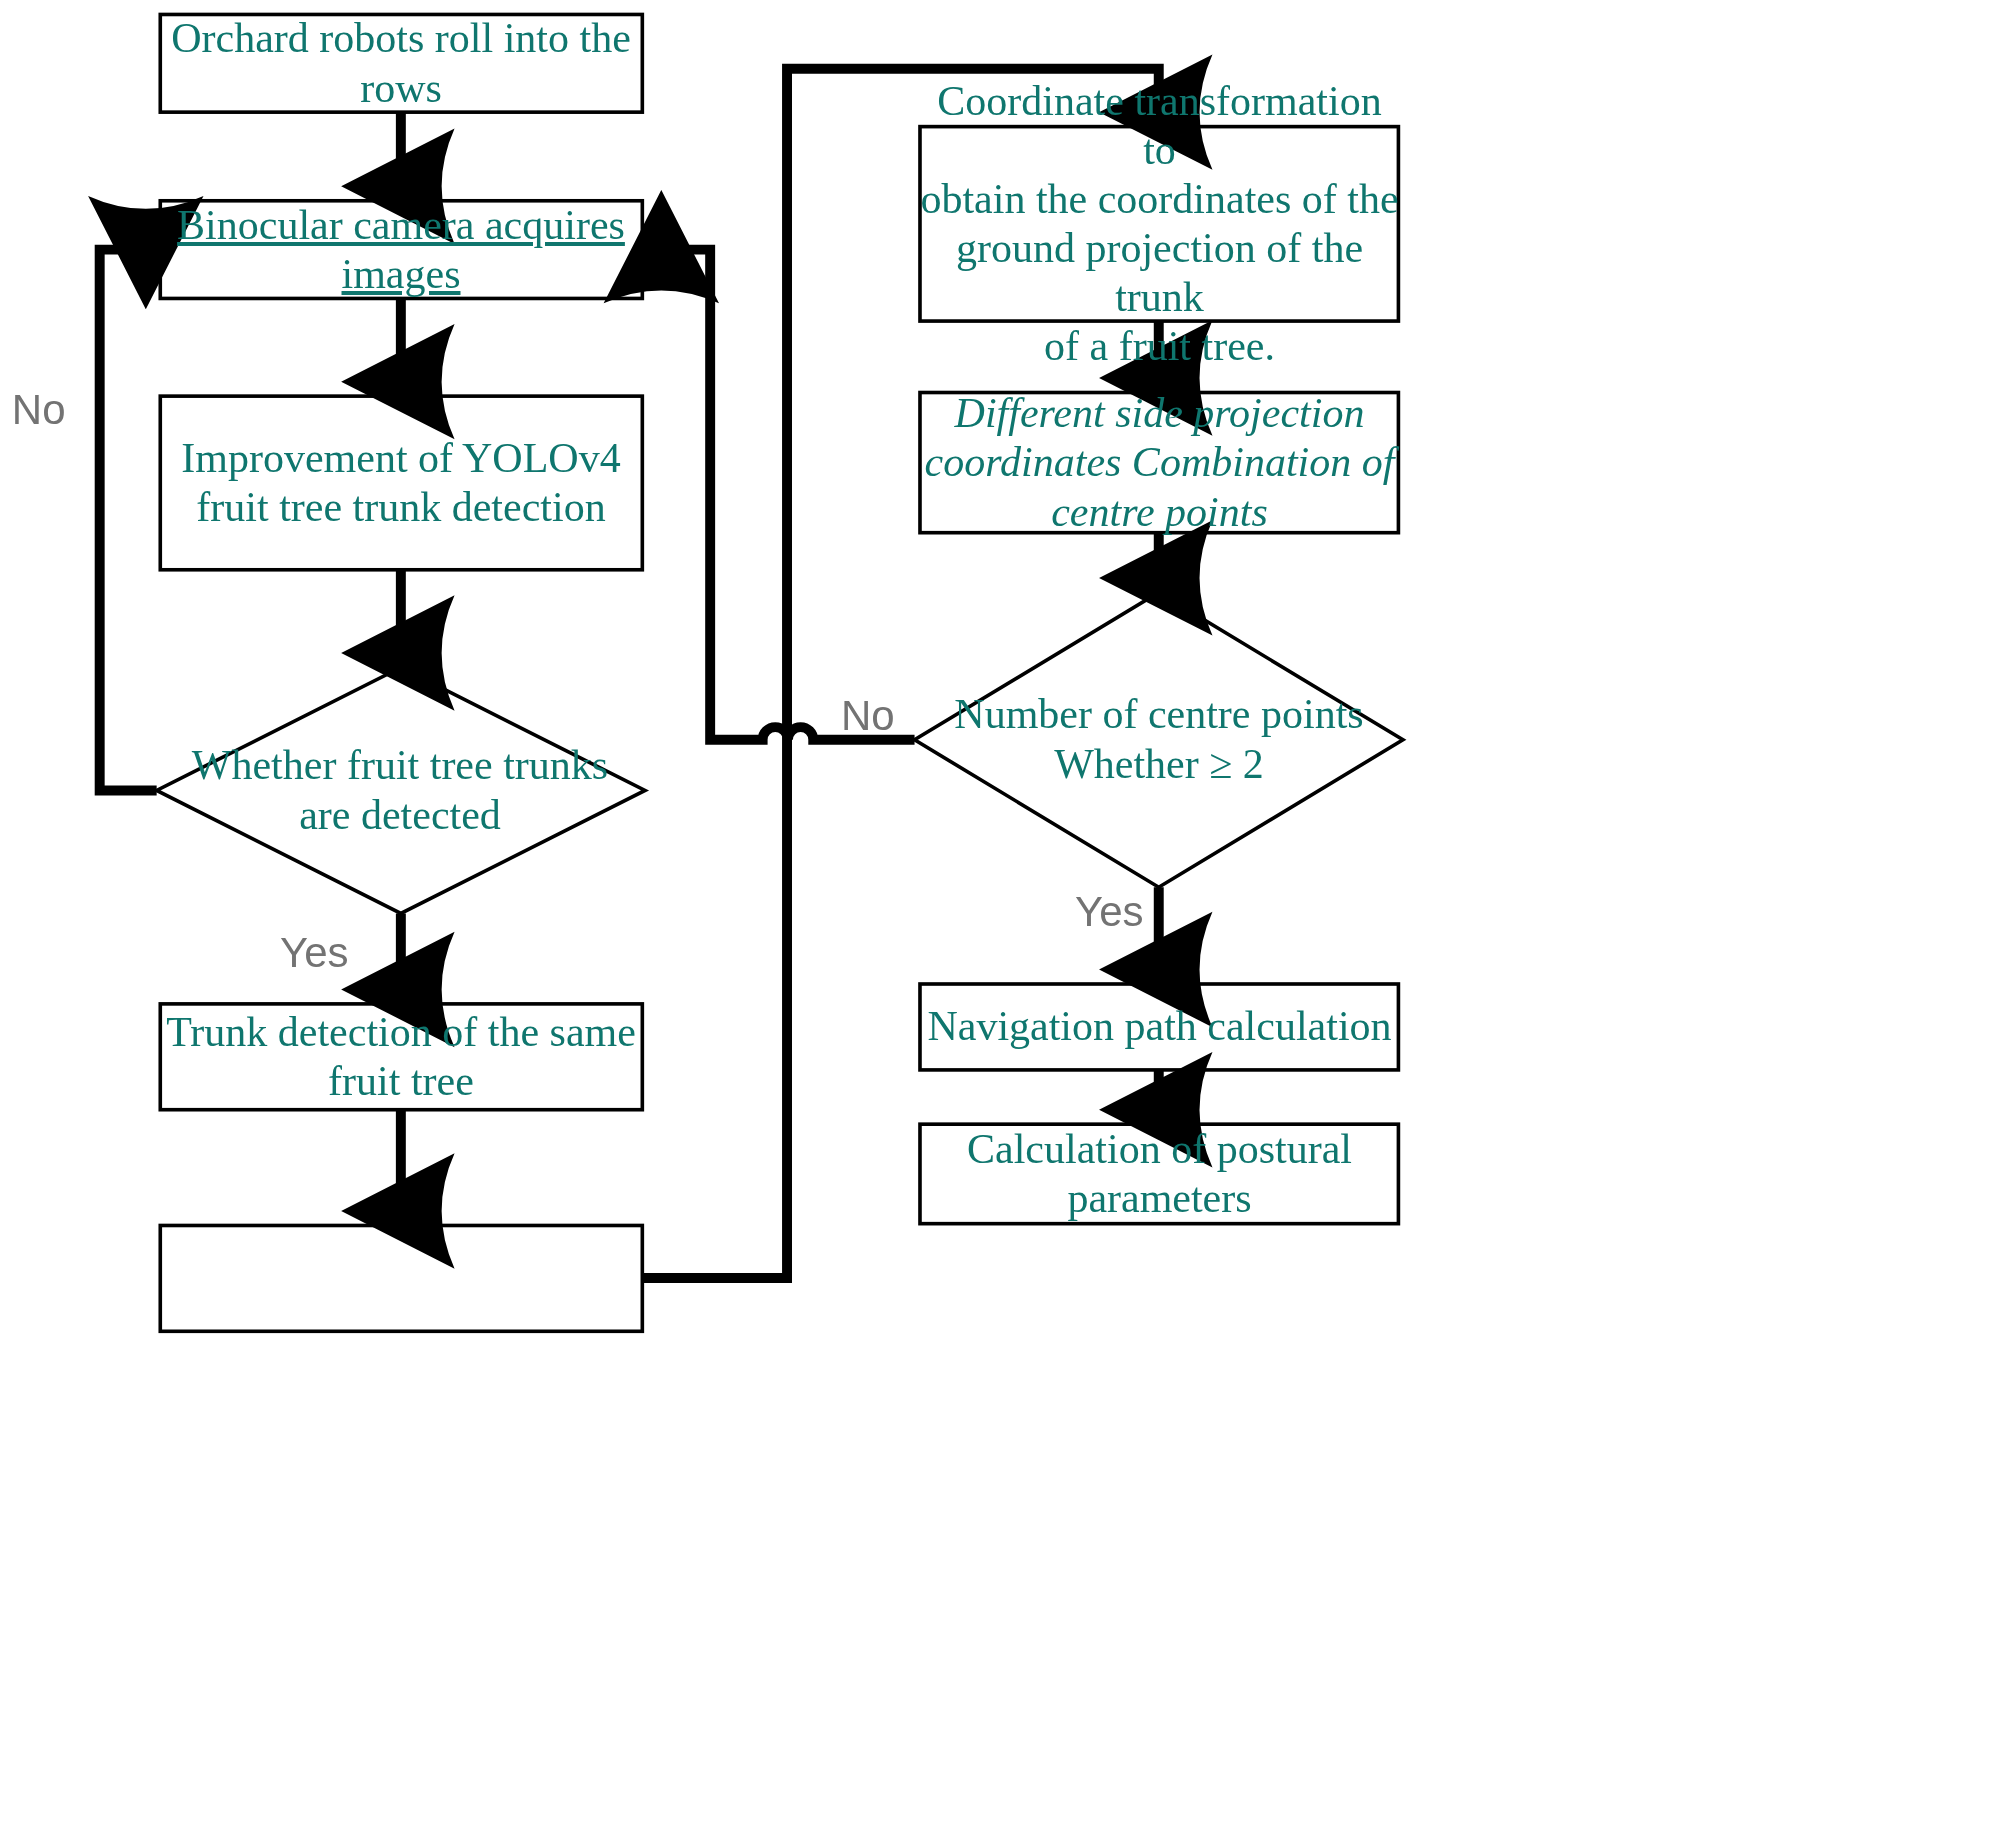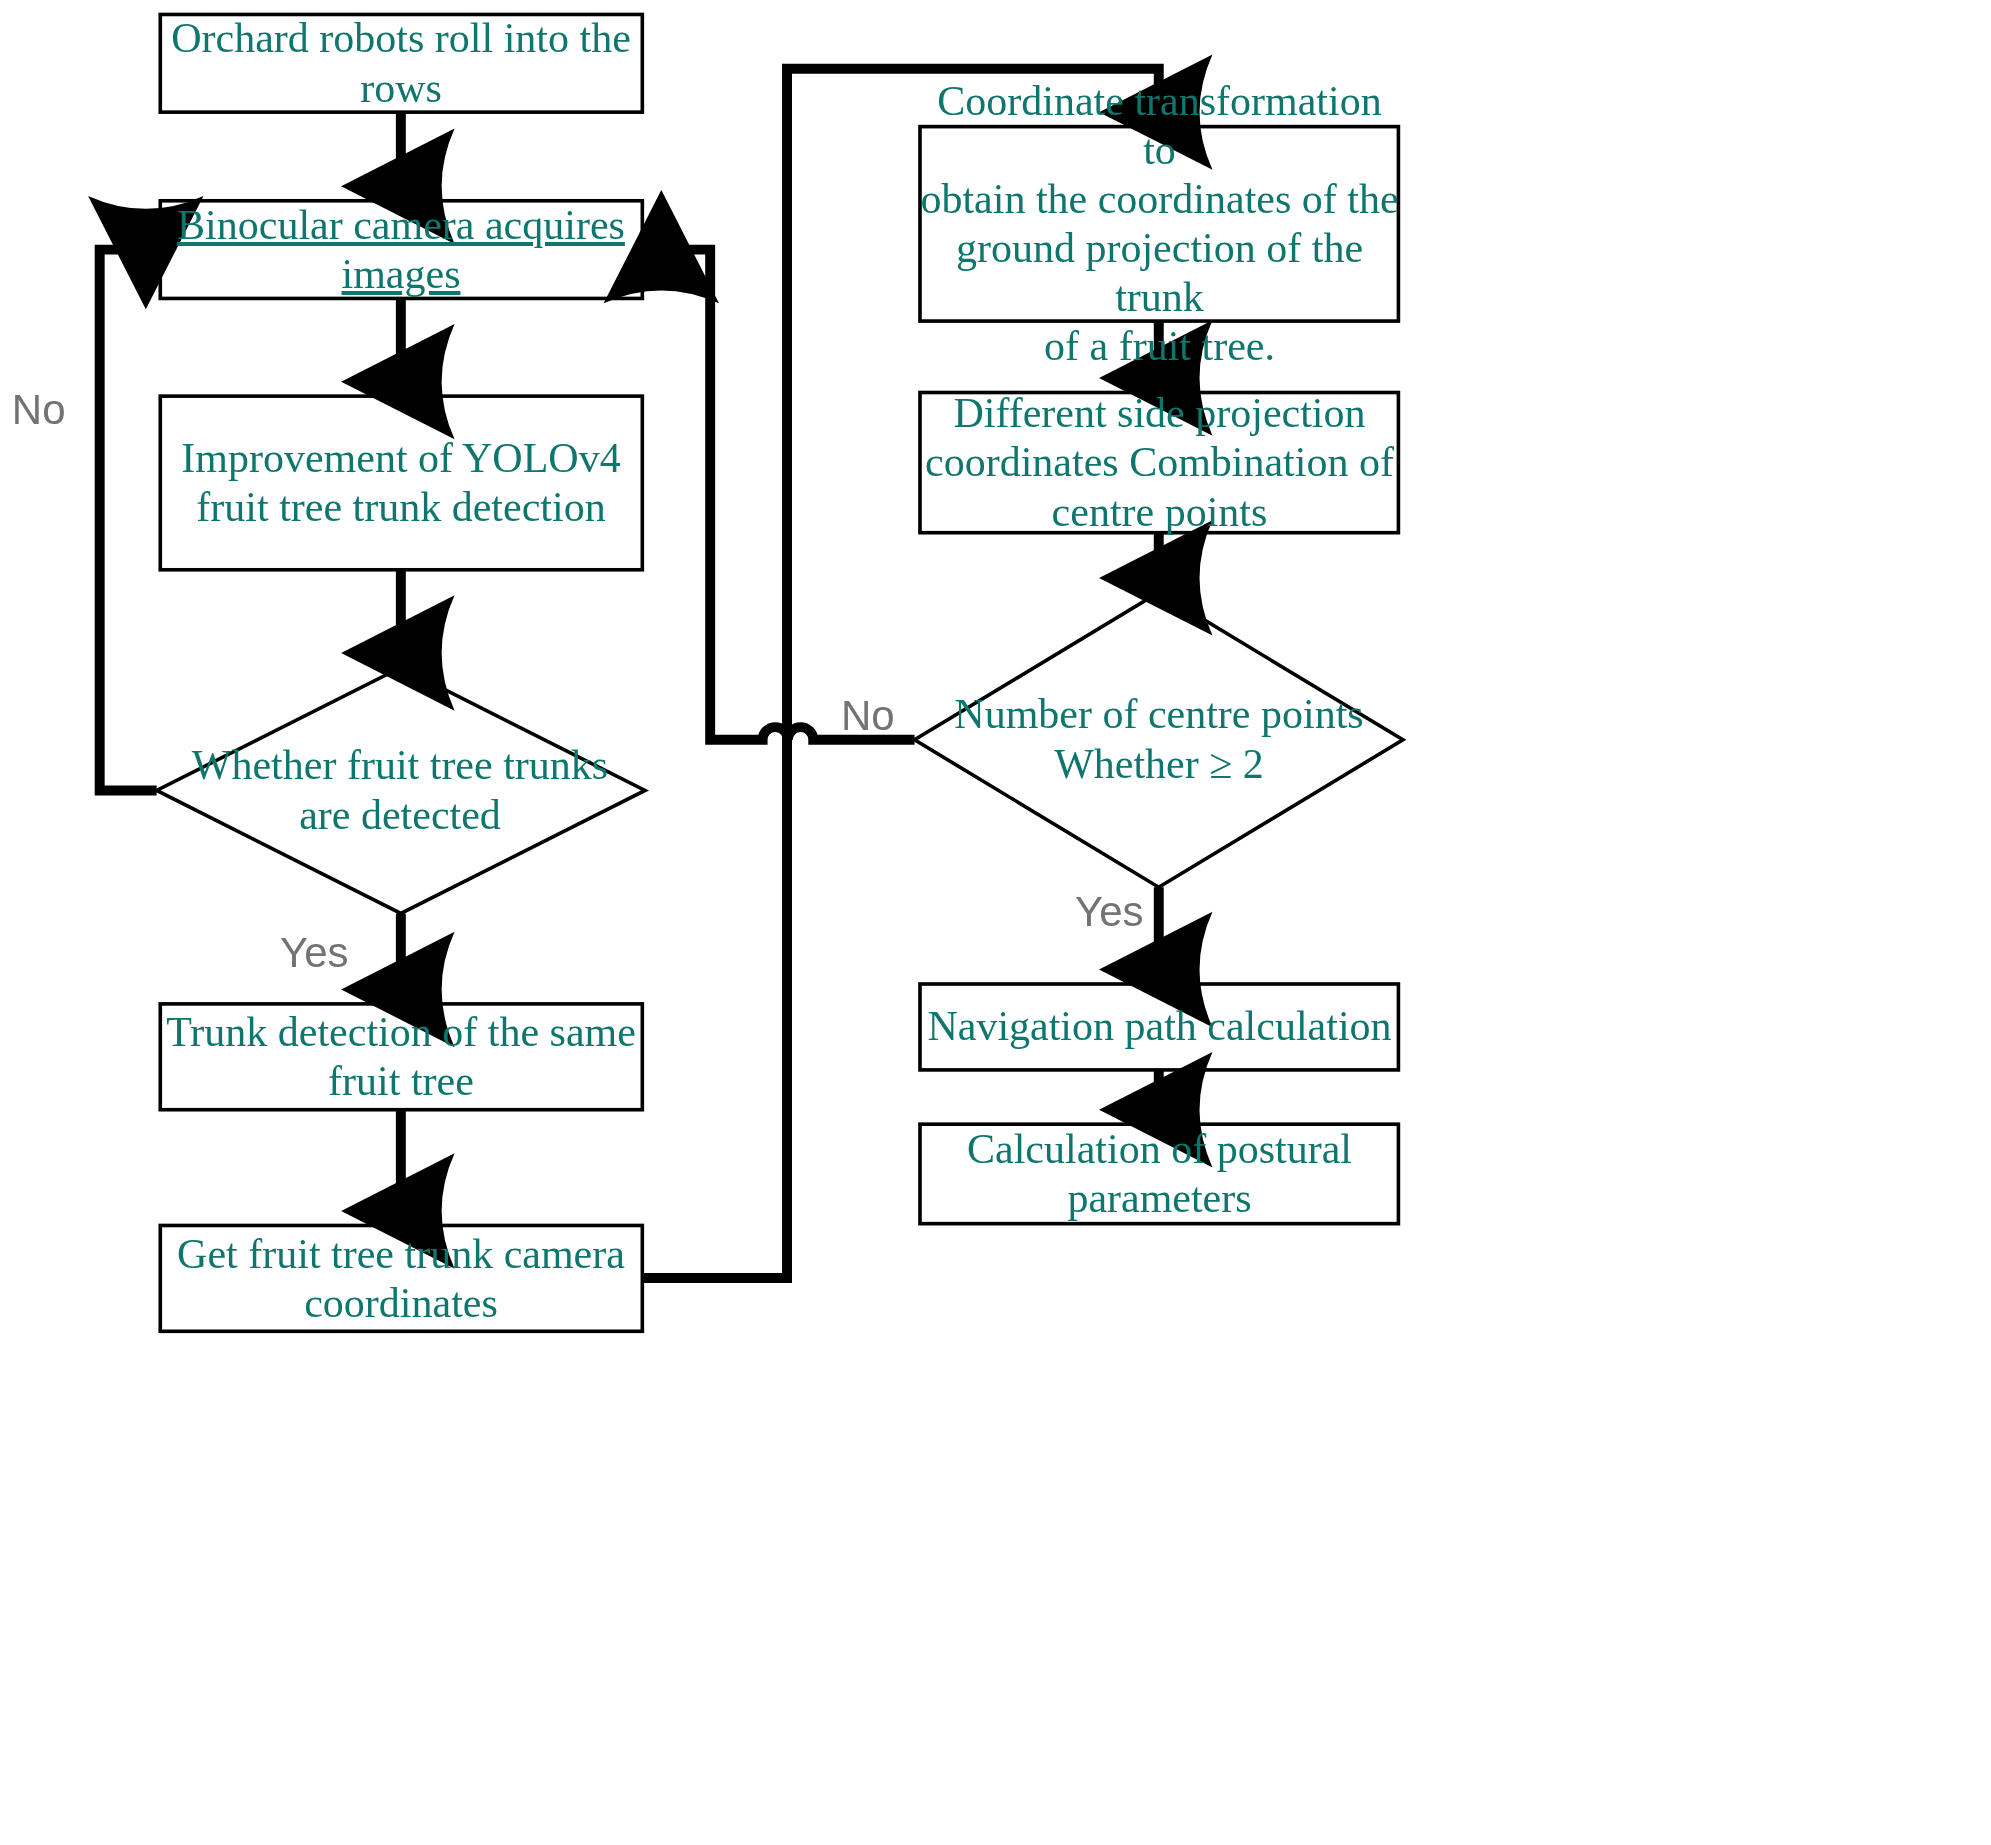--- a/index.html
+++ b/index.html
@@ -90,29 +90,27 @@
 
   <div class="node-text" style="left:160px;top:396px;width:482px;height:174px;font-size:42px;">Improvement of YOLOv4
 fruit tree trunk detection</div>
 
   <div class="node-text" style="left:156px;top:729px;width:488px;height:123px;font-size:42px;">Whether fruit tree trunks
 are detected</div>
 
   <div class="node-text" style="left:160px;top:1004px;width:482px;height:106px;font-size:42px;">Trunk detection of the same
 fruit tree</div>
 
-  <div class="node-text" style="left:160px;top:1226px;width:482px;height:106px;font-size:42px;">Get fruit tree trunk camera
-coordinates</div>
 
   <div class="node-text" style="left:920px;top:127px;width:479px;height:194px;font-size:42px;">Coordinate transformation to
 obtain the coordinates of the
 ground projection of the trunk
 of a fruit tree.</div>
 
-  <div class="node-text" style="left:920px;top:393px;width:479px;height:140px;font-size:42px;">Different side projection
+  <div class="node-text" style="left:920px;top:393px;width:479px;height:140px;font-size:42px;font-style:italic;">Different side projection
 coordinates Combination of
 centre points</div>
 
   <div class="node-text" style="left:915px;top:680px;width:488px;height:119px;font-size:42px;">Number of centre points
 Whether ≥ 2</div>
 
   <div class="node-text" style="left:920px;top:984px;width:479px;height:86px;font-size:42px;">Navigation path calculation</div>
 
   <div class="node-text" style="left:920px;top:1124px;width:479px;height:100px;font-size:42px;">Calculation of postural
 parameters</div>

